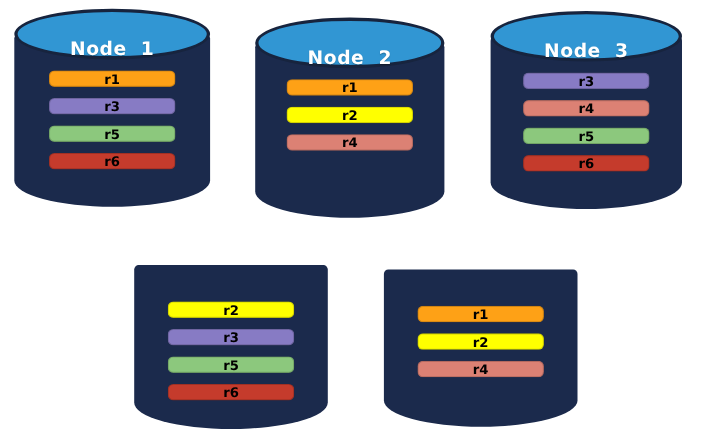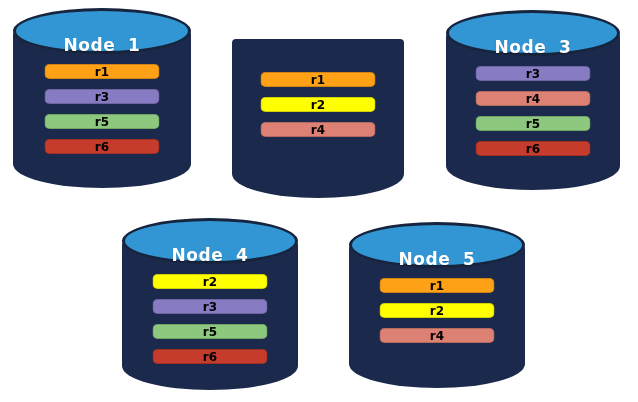--- a/index.html
+++ b/index.html
@@ -90,54 +90,51 @@
       </div>
       <div class="bars">
         <div class="bar" style="background: rgb(254, 161, 22); color: rgb(0, 0, 0);">r1</div>
         <div class="bar" style="background: rgb(135, 123, 196); color: rgb(0, 0, 0);">r3</div>
         <div class="bar" style="background: rgb(140, 200, 125); color: rgb(0, 0, 0);">r5</div>
         <div class="bar" style="background: rgb(197, 59, 44); color: rgb(0, 0, 0);">r6</div>
       </div>
     </div>
     <div class="cyl node-2">
       <div class="cyl-body"></div>
+      <div class="cyl-top">
+        <span class="node-label" style="color: rgb(255, 255, 255);">Node  2</span>
+      </div>
       <div class="bars">
         <div class="bar" style="background: rgb(254, 161, 22); color: rgb(0, 0, 0);">r1</div>
         <div class="bar" style="background: rgb(255, 255, 0); color: rgb(0, 0, 0);">r2</div>
         <div class="bar" style="background: rgb(220, 129, 116); color: rgb(0, 0, 0);">r4</div>
       </div>
     </div>
     <div class="cyl node-3">
       <div class="cyl-body"></div>
       <div class="cyl-top">
         <span class="node-label" style="color: rgb(255, 255, 255);">Node  3</span>
       </div>
       <div class="bars">
         <div class="bar" style="background: rgb(135, 123, 196); color: rgb(0, 0, 0);">r3</div>
         <div class="bar" style="background: rgb(220, 129, 116); color: rgb(0, 0, 0);">r4</div>
         <div class="bar" style="background: rgb(140, 200, 125); color: rgb(0, 0, 0);">r5</div>
         <div class="bar" style="background: rgb(197, 59, 44); color: rgb(0, 0, 0);">r6</div>
       </div>
     </div>
     <div class="cyl node-4">
       <div class="cyl-body"></div>
-      <div class="cyl-top">
-        <span class="node-label" style="color: rgb(255, 255, 255);">Node  4</span>
-      </div>
       <div class="bars">
         <div class="bar" style="background: rgb(255, 255, 0); color: rgb(0, 0, 0);">r2</div>
         <div class="bar" style="background: rgb(135, 123, 196); color: rgb(0, 0, 0);">r3</div>
         <div class="bar" style="background: rgb(140, 200, 125); color: rgb(0, 0, 0);">r5</div>
         <div class="bar" style="background: rgb(197, 59, 44); color: rgb(0, 0, 0);">r6</div>
       </div>
     </div>
     <div class="cyl node-5">
       <div class="cyl-body"></div>
-      <div class="cyl-top">
-        <span class="node-label" style="color: rgb(255, 255, 255);">Node  5</span>
-      </div>
       <div class="bars">
         <div class="bar" style="background: rgb(254, 161, 22); color: rgb(0, 0, 0);">r1</div>
         <div class="bar" style="background: rgb(255, 255, 0); color: rgb(0, 0, 0);">r2</div>
         <div class="bar" style="background: rgb(220, 129, 116); color: rgb(0, 0, 0);">r4</div>
       </div>
     </div>
   </div>
 
 </body></html>

